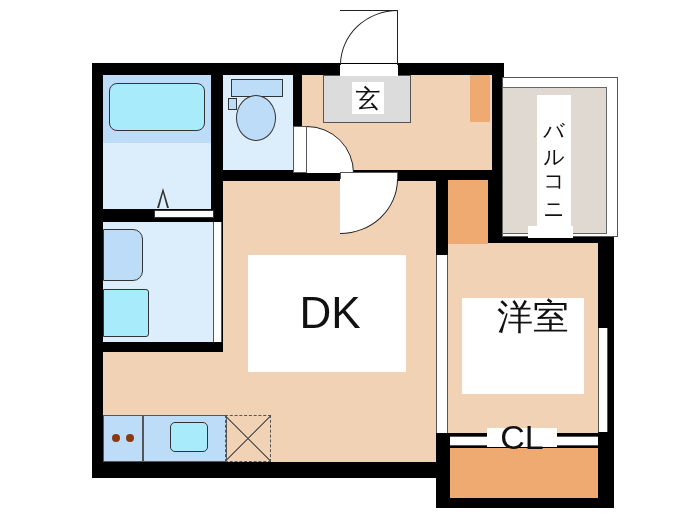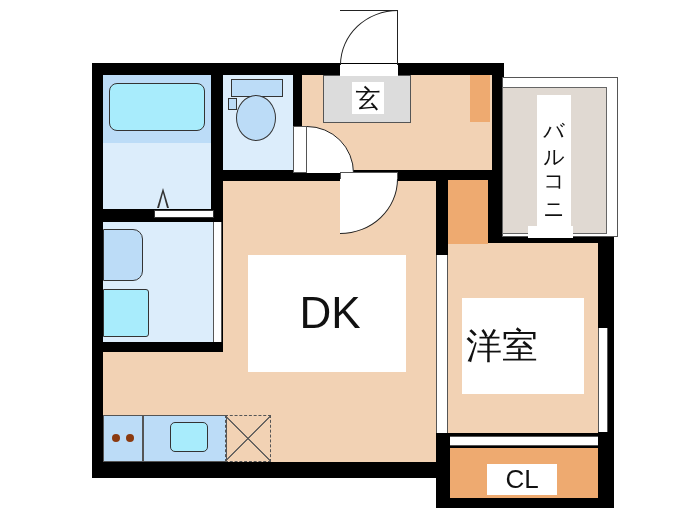--- a/index.html
+++ b/index.html
@@ -67,20 +67,20 @@
 <div class="abs" style="left:126px;top:434px;width:8px;height:8px;border-radius:50%;background:#8b3a10;"></div>
 <div class="abs tile" style="left:143px;top:415px;width:84px;height:47px;border:1px solid #555;"></div>
 <div class="abs" style="left:170px;top:422px;width:38px;height:30px;border:1.5px solid #333;border-radius:5px;background:#a8ecfc;"></div>
 <div class="abs" style="left:225px;top:415px;width:46px;height:47px;border:1.5px dashed #555;background:linear-gradient(45deg,transparent 49%,#555 49.5%,#555 50.5%,transparent 51%),linear-gradient(-45deg,transparent 49%,#555 49.5%,#555 50.5%,transparent 51%);"></div>
 
 <div class="abs white" style="left:436px;top:255px;width:12px;height:178px;border-left:1px solid #555;border-right:1px solid #555;"></div>
 
 <div class="abs floor" style="left:448px;top:243px;width:150px;height:190px;"></div>
 <div class="abs orange" style="left:448px;top:180px;width:40px;height:64px;"></div>
 <div class="abs floor" style="left:488px;top:243px;width:110px;height:5px;"></div>
-<div class="abs label" style="left:462px;top:298px;width:122px;height:96px;flex-direction:column;align-items:flex-start;padding-left:4px;font-size:36px;">
+<div class="abs label" style="left:462px;top:298px;width:122px;height:96px;align-items:flex-start;padding-left:20px;font-size:36px;">
   <span>洋室</span>
 </div>
 <div class="abs white" style="left:598px;top:328px;width:10px;height:104px;border-left:1px solid #555;border-right:1px solid #555;"></div>
 
 <div class="abs white" style="left:450px;top:436px;width:148px;height:10px;border-top:1px solid #555;border-bottom:1px solid #555;"></div>
 <div class="abs orange" style="left:450px;top:448px;width:148px;height:50px;"></div>
-<div class="abs label" style="left:487px;top:464px;width:70px;height:31px;font-size:26px;">CL</div>
+<div class="abs label" style="left:487px;top:428px;width:70px;height:19px;font-size:34px;">CL</div>
 
 </body></html>

